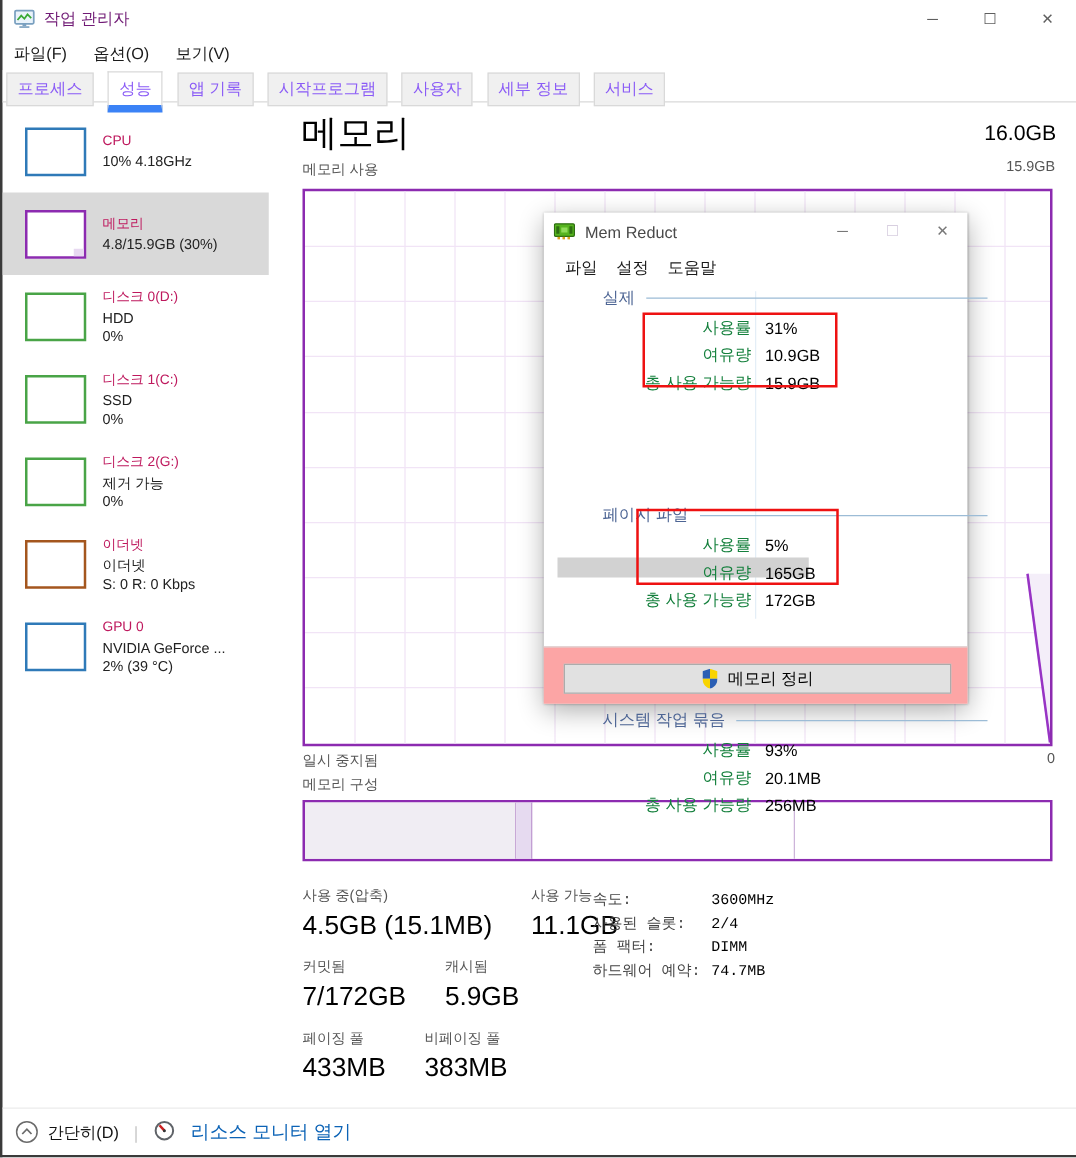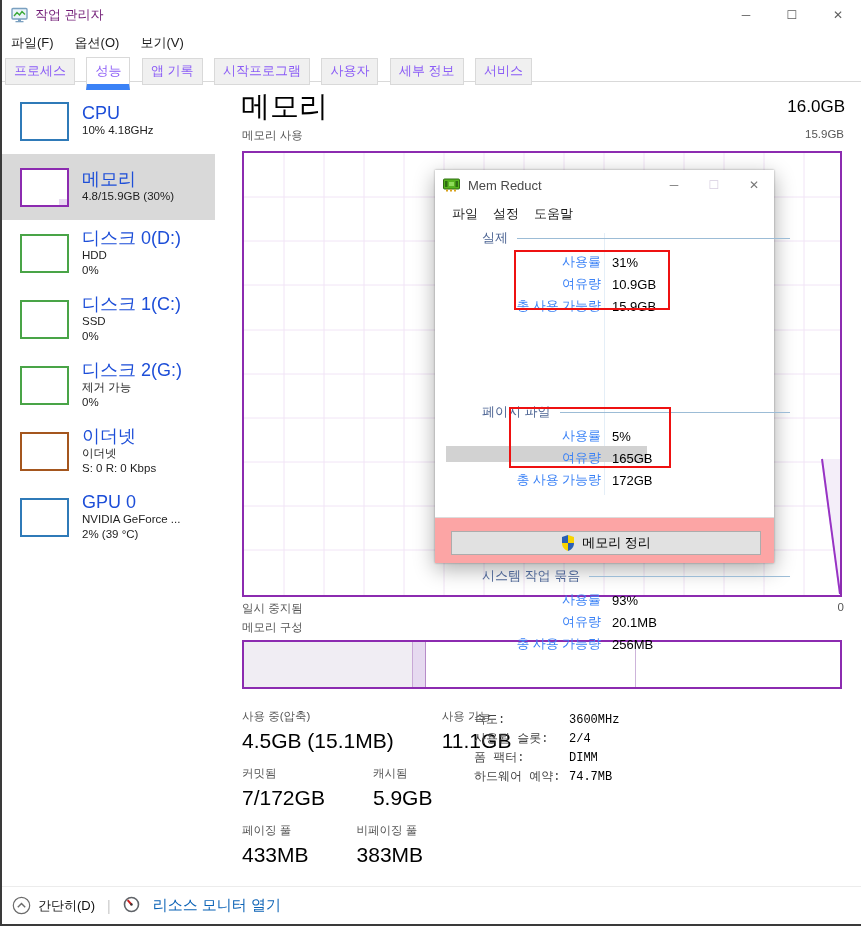--- a/index.html
+++ b/index.html
@@ -22,39 +22,39 @@
   .tab.selected{background:#fff;border-bottom:6px solid #3b82f6;top:2px;z-index:2;padding-top:4px;margin-top:-1px;}
   
   .content{position:absolute;top:81px;left:0;width:100%;height:807px;display:flex;}
   .sidebar{width:213px;flex:none;padding-top:7px;box-sizing:border-box;}
   .side-item{height:66px;display:flex;align-items:center;padding-left:18px;box-sizing:border-box;cursor:default;}
   .side-item.selected{background:#d9d9d9;}
   .thumb{width:49px;height:39px;background:#fff;border:2px solid #888;box-sizing:border-box;position:relative;flex:none;}
   .thumb .sliver{display:none;position:absolute;right:0;bottom:0;width:8px;height:6px;background:#e8d9f1;}
   .side-item.selected .sliver{display:block;}
   .side-text{margin-left:13px;min-width:0;}
-  .side-title{font-size:18px;color:#1d4ed8;line-height:19px;white-space:nowrap;}
+  .side-title{font-size:11px;color:#be185d;line-height:19px;white-space:nowrap;}
   .side-sub{font-size:11.5px;color:#222;line-height:15px;white-space:nowrap;}
   .main{position:relative;flex:1;}
   .main-title{position:absolute;top:6px;left:26px;font-size:29px;color:#000;}
   .main-cap{position:absolute;top:16px;right:16px;font-size:17px;color:#000;}
   .usage-label{position:absolute;top:47px;left:27px;font-size:11.5px;color:#555;}
   .usage-max{position:absolute;top:47px;right:17px;font-size:11.5px;color:#555;}
   .graph{position:absolute;top:70px;left:27px;width:600px;height:446px;border:2px solid #8c2bb0;box-sizing:border-box;background:#fff;}
   .graph-status{position:absolute;top:520px;left:27px;font-size:11.5px;color:#555;}
   .graph-zero{position:absolute;top:520px;right:17px;font-size:11.5px;color:#555;}
   .comp-label{position:absolute;top:539px;left:27px;font-size:11.5px;color:#555;}
   .comp-bar{position:absolute;top:559px;left:27px;width:600px;height:49px;border:2px solid #8c2bb0;box-sizing:border-box;display:flex;background:#fff;}
   .seg{height:100%;box-sizing:border-box;}
   .seg-used{background:#f0edf3;border-right:1px solid #c8a8d6;}
   .seg-mod{background:#e6daf0;border-right:1px solid #b78cc9;}
   .seg-standby{background:#fff;border-right:1px solid #cdb4da;}
   .seg-free{background:#fff;}
   .stats{position:absolute;top:628px;left:27px;}
-  .stat-row{display:flex;gap:48px;margin-bottom:13px;}
+  .stat-row{display:flex;gap:31px;margin-bottom:13px;}
   .stat-label{font-size:11.5px;color:#555;margin-bottom:5px;white-space:nowrap;}
   .stat-value{font-size:21px;color:#000;white-space:nowrap;}
   .details{position:absolute;top:630px;left:259px;font-size:12px;}
   .det-row{display:flex;line-height:19px;font-family:Liberation Mono, monospace;}
   .det-label{width:95px;color:#444;}
   .det-value{color:#000;}
   
   .footerbar{position:absolute;bottom:0;left:0;width:100%;height:38px;border-top:1px solid #ececec;
              display:flex;align-items:center;padding-left:10px;box-sizing:border-box;background:#fff;}
   .simple-btn{display:flex;align-items:center;gap:7px;font-size:13px;color:#111;}
@@ -71,21 +71,21 @@
   .dlg-btn.disabled{color:#d8cfe0;}
   .dlg-menubar{height:27px;display:flex;align-items:center;padding-left:17px;gap:15px;color:#1a1a1a;}
   .dlg-body{position:relative;height:290px;}
   .dlg-vline{position:absolute;left:169px;top:6px;height:262px;width:1px;background:#e4eef7;}
   .dlg-group{position:absolute;left:16px;right:16px;}
   .dlg-ghead{display:flex;align-items:center;}
   .dlg-gname{color:#4d6594;white-space:nowrap;margin-left:31px;}
   .dlg-gline{flex:1;height:1px;background:#9cbcd6;margin-left:9px;}
   .dlg-rows{margin-top:4px;}
   .dlg-row{display:flex;height:22px;align-items:center;}
-  .dlg-row-label{width:150px;text-align:right;color:#3b82f6;font-family:Liberation Serif, serif;}
+  .dlg-row-label{width:150px;text-align:right;color:#15803d;}
   .dlg-row-value{margin-left:11px;color:#000;}
   .dlg-hl{position:absolute;left:11px;top:219px;width:201px;height:16px;background:#d2d2d2;z-index:0;}
   .dlg-group,.dlg-rows,.dlg-row{position:relative;z-index:1;}
   .anno-box{position:absolute;border:2px solid #ee1111;z-index:5;pointer-events:none;}
   .anno-1{left:79px;top:80px;width:152px;height:56px;}
   .anno-2{left:74px;top:237px;width:158px;height:57px;}
   .dlg-footer{position:absolute;bottom:0;left:0;width:100%;height:46px;background:#fca5a5;border-top:1px solid #dcdcdc;box-sizing:border-box;}
   .clean-btn{position:absolute;left:16px;right:13px;top:13px;height:24px;background:#e1e1e1;border:1px solid #acacac;
              display:flex;align-items:center;justify-content:center;gap:7px;font-size:13px;color:#000;box-sizing:border-box;}
 </style>

